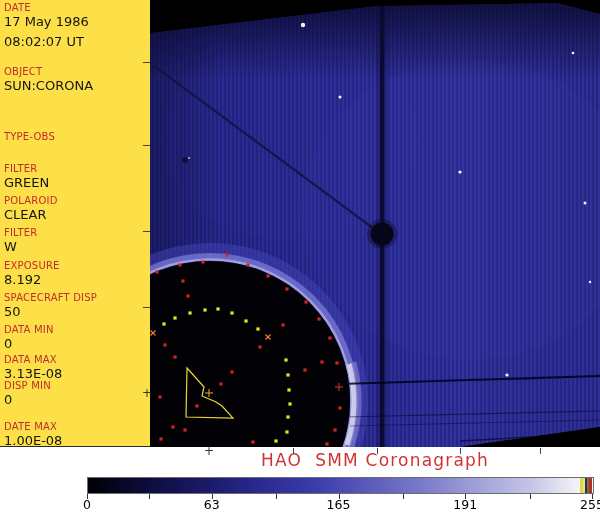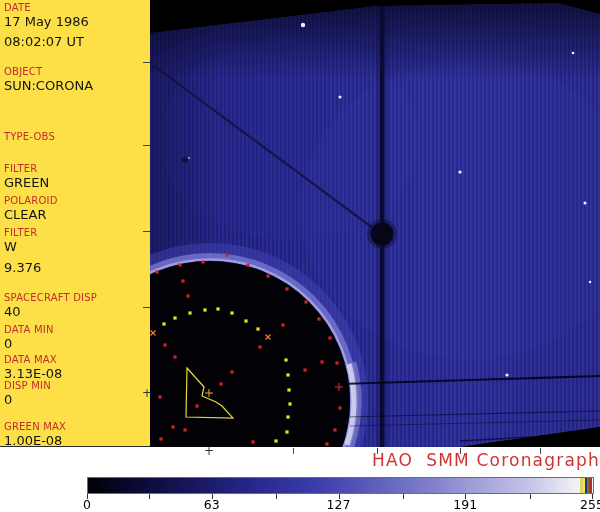--- a/index.html
+++ b/index.html
@@ -8,21 +8,21 @@
   
   .sidebar{position:absolute;left:0;top:0;width:150px;height:447px;background:#fde047;}
   .field{position:absolute;left:4px;width:144px;}
   .f-label{font-size:10px;line-height:12px;color:#c22b2b;letter-spacing:.2px;white-space:nowrap;}
   .f-value{font-size:13px;line-height:16px;color:#141414;white-space:nowrap;}
   .sidebar-rule{position:absolute;left:0;top:446px;width:151px;height:1px;background:#2a2a2a;}
   
   .image-panel{position:absolute;left:150px;top:0;width:450px;height:447px;background:#000;}
   .image-panel svg{display:block;}
   
-  .img-title{position:absolute;left:150px;top:450px;width:450px;text-align:right;
+  .img-title{position:absolute;left:150px;top:450px;width:450px;text-align:center;
      font-size:17px;line-height:20px;letter-spacing:1.2px;color:#cf3434;white-space:pre;}
   
   .cb-bar{position:absolute;left:87px;top:477px;width:505px;height:15px;border:1px solid #6e6e6e;
      background:linear-gradient(to right,
        #000004 0%, #08082e 8%, #16165c 20%, #26268a 32%, #3c3caa 45%,
        #5c5cba 56%, #8080cc 68%, #a4a4da 78%, #c6c6e8 88%, #eeeef6 96%, #f8f8fc 100%);}
   .cb-stripe{position:absolute;top:0;height:15px;}
   .cb-tick{position:absolute;top:494px;width:1px;height:5px;background:#333;}
   .cb-label{position:absolute;top:497px;width:44px;margin-left:-22px;text-align:center;
      font-size:12.5px;color:#000;}
@@ -57,40 +57,41 @@
       </div>
       <div class="field" style="top:195.2px">
         <div class="f-label">POLAROID</div>
         <div class="f-value">CLEAR</div>
       </div>
       <div class="field" style="top:227.4px">
         <div class="f-label">FILTER</div>
         <div class="f-value">W</div>
       </div>
       <div class="field" style="top:259.6px">
-        <div class="f-value">9.376</div>
+        <div class="f-label">EXPOSURE</div>
+        <div class="f-value">8.192</div>
       </div>
       <div class="field" style="top:291.8px">
         <div class="f-label">SPACECRAFT DISP</div>
-        <div class="f-value">40</div>
+        <div class="f-value">50</div>
       </div>
       <div class="field" style="top:324.0px">
         <div class="f-label">DATA MIN</div>
         <div class="f-value">0</div>
       </div>
       <div class="field" style="top:354px">
         <div class="f-label">DATA MAX</div>
         <div class="f-value">3.13E-08</div>
       </div>
       <div class="field" style="top:380px">
         <div class="f-label">DISP MIN</div>
         <div class="f-value">0</div>
       </div>
       <div class="field" style="top:420.6px">
-        <div class="f-label">GREEN MAX</div>
+        <div class="f-label">DATE MAX</div>
         <div class="f-value">1.00E-08</div>
       </div>
     </aside>
   <div class="sidebar-rule"></div>
 
   <div class="image-panel">
     <svg width="450" height="447" viewBox="150 0 450 447">
       <defs>
         <clipPath id="plate">
           <polygon points="150,33 376,6 558,3 600,14 600,427 460,447 150,447"></polygon>
@@ -242,21 +243,21 @@
       <div class="cb-tick" style="left:211.8px"></div>
       <div class="cb-tick" style="left:338.5px"></div>
       <div class="cb-tick" style="left:465.3px"></div>
       <div class="cb-tick" style="left:592.0px"></div>
       <div class="cb-tick" style="left:149.4px"></div>
       <div class="cb-tick" style="left:276.1px"></div>
       <div class="cb-tick" style="left:402.9px"></div>
       <div class="cb-tick" style="left:529.6px"></div>
       <div class="cb-label" style="left:87.0px">0</div>
       <div class="cb-label" style="left:211.8px">63</div>
-      <div class="cb-label" style="left:338.5px">127</div>
+      <div class="cb-label" style="left:338.5px">165</div>
       <div class="cb-label" style="left:465.3px">191</div>
       <div class="cb-label" style="left:592.0px">255</div>
     </div>
   <div id="axis-extra">
       <div class="ltick" style="top:62px"></div>
       <div class="ltick" style="top:145px"></div>
       <div class="ltick" style="top:231px"></div>
       <div class="ltick" style="top:307px"></div>
       <div class="btick" style="left:293px"></div>
       <div class="btick" style="left:377px"></div>

